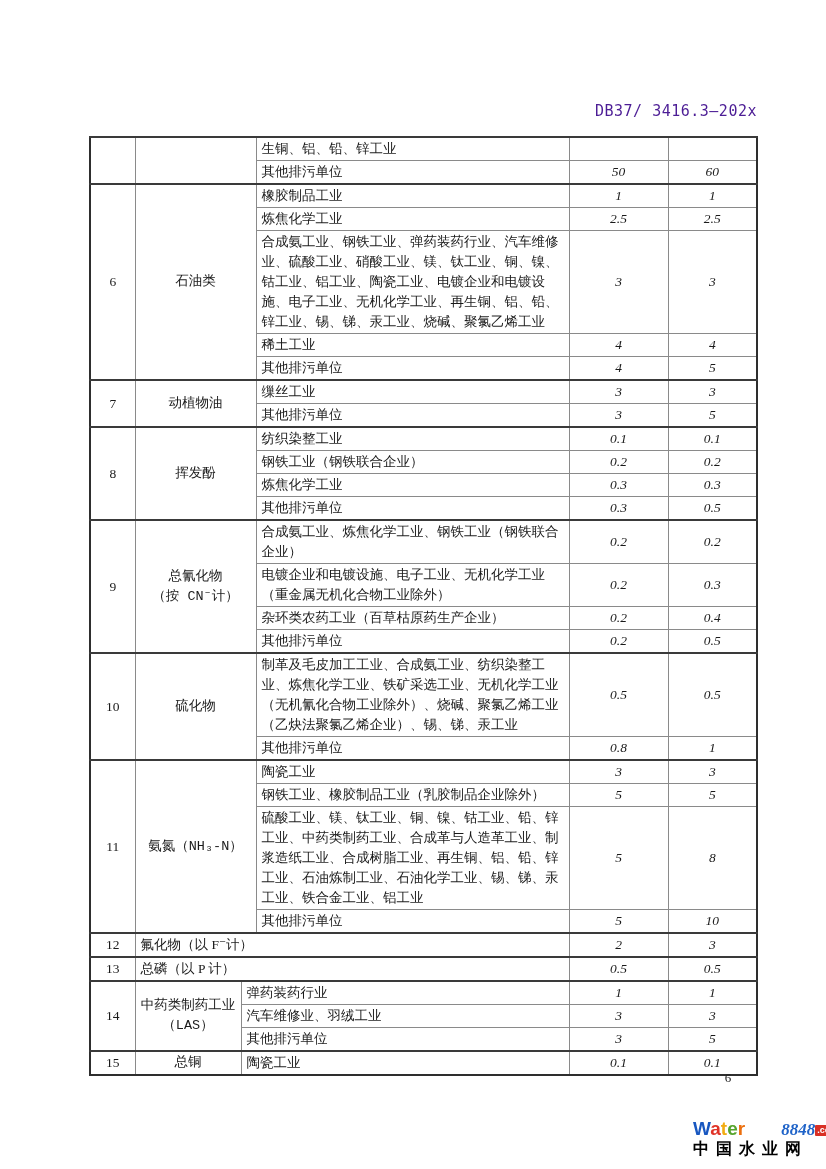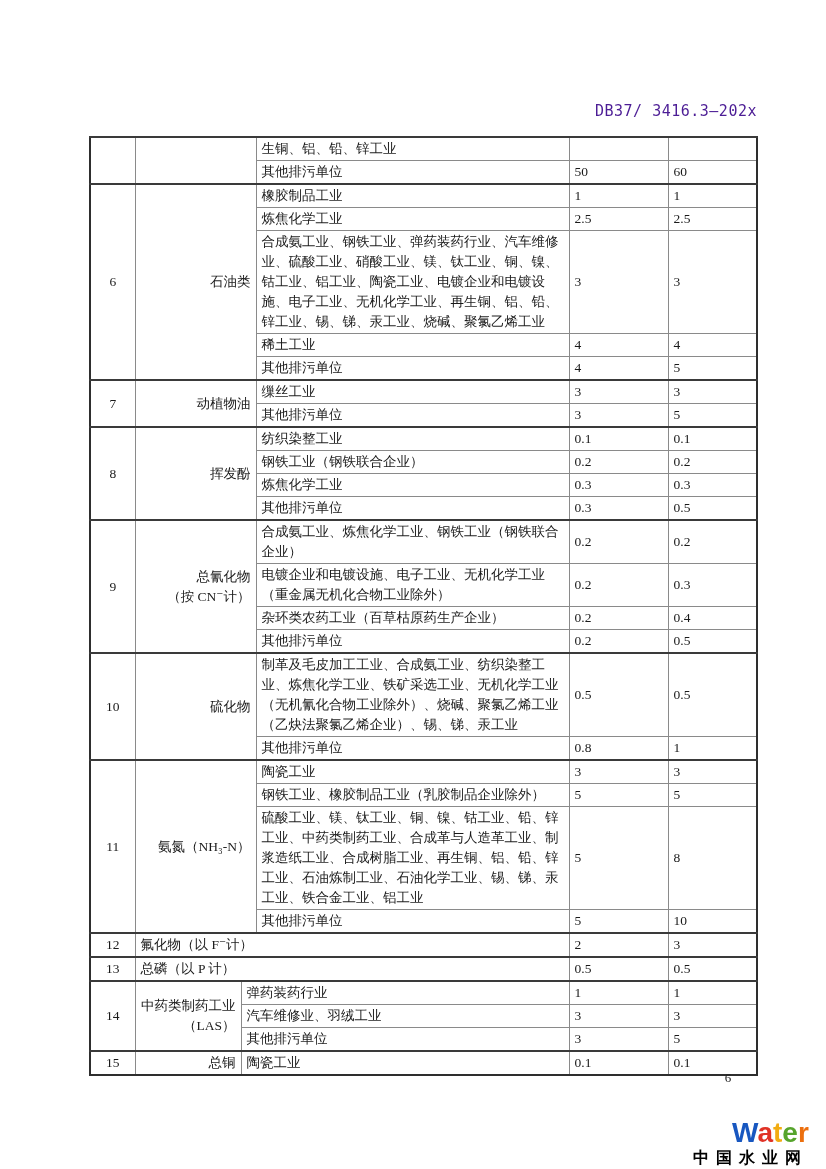--- a/index.html
+++ b/index.html
@@ -18,35 +18,35 @@
     border-collapse:collapse; table-layout:fixed; width:667px;
     border:2px solid #2e2e2e;
   }
   table.std td {
     border:1px solid #8a8a8a;
     font-size:13.5px; line-height:20px; padding:1px 5px;
     vertical-align:middle; word-break:break-all;
   }
   table.std tr { height:23px; }
   td.c-num { text-align:center; padding:1px 0; }
-  td.c-name { text-align:right; padding-left:9px; white-space:pre-line; }
+  td.c-name { text-align:center; padding-left:9px; white-space:pre-line;font-family:Liberation Mono, monospace; }
   td.c-ind { text-align:left; padding-left:8px; }
-  td.c-val { text-align:left; }
+  td.c-val { text-align:center;font-style:italic; }
   tr.sec-start td { border-top:2px solid #3a3a3a; }
   .page-num {
     position:absolute; top:1070px; left:700px; width:56px; text-align:center;
     font-size:13px; color:#222;
   }
   .logo {
     position:absolute; left:693px; top:1119px; width:130px;
     font-family:"Liberation Sans","DejaVu Sans",sans-serif;
     line-height:1; user-select:none;
   }
   .logo-top { white-space:nowrap; }
-  .logo-top .lw { font-weight:bold; font-size:28px; letter-spacing:0;margin-left:39px; }
+  .logo-top .lw { font-weight:bold; font-size:19px; letter-spacing:0; }
   .logo-top .lnum {
     font-family:"Liberation Serif","DejaVu Serif",serif;
     font-style:italic; font-weight:bold; font-size:17px; color:#1f63c8;margin-left:36px;
   }
   .logo-top .ltld {
     font-size:9px; font-weight:bold; color:#ffffff; background:#d93025;
     padding:0 2px 1px 2px; border-radius:1px; vertical-align:2px;
   }
   .logo-cn {
     margin-top:3px; color:#1a57c8; font-weight:bold; font-size:16px;

